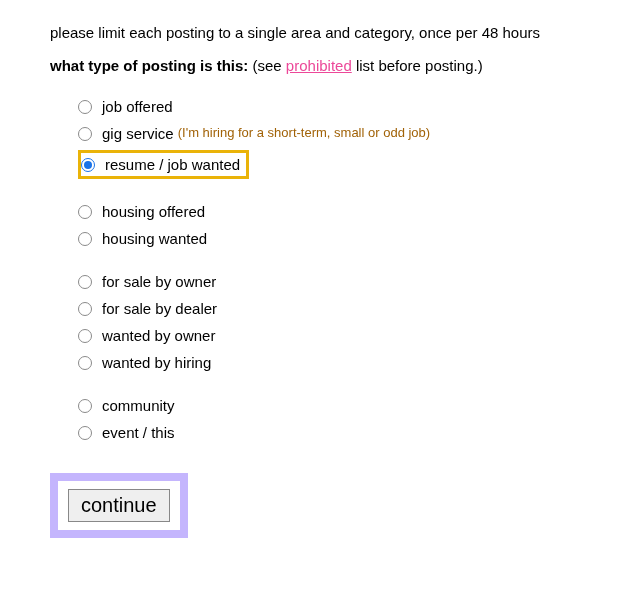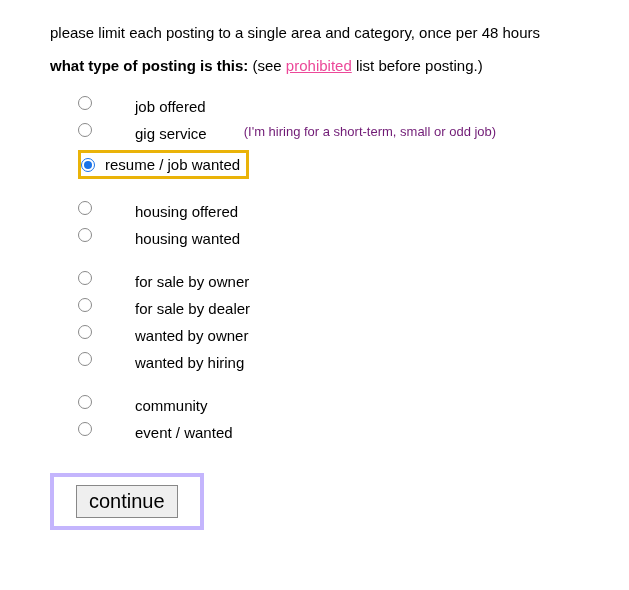--- a/index.html
+++ b/index.html
@@ -9,21 +9,21 @@
       color: #000;
       padding: 24px 50px;
       background: #fff;
     }
     .line1 { margin-bottom: 16px; }
     .line2 { margin-bottom: 22px; }
     .bold { font-weight: bold; }
     .link { color: #ec4899; text-decoration: underline; cursor: pointer; }
     .options { margin-left: 28px; }
     .group { margin-bottom: 22px; }
-    .opt { display: flex; margin-bottom: 6px; line-height: 1.4; gap: 33px; }
+    .opt { display: flex; align-items: center; margin-bottom: 6px; line-height: 1.4; }
     .radio {
       appearance: none;
       -webkit-appearance: none;
       width: 14px;
       height: 14px;
       border: 1px solid #8a8a8a;
       border-radius: 50%;
       margin-right: 10px;
       position: relative;
       cursor: pointer;
@@ -35,39 +35,39 @@
     }
     .radio:checked::after {
       content: '';
       position: absolute;
       top: 2px; left: 2px;
       width: 8px; height: 8px;
       border-radius: 50%;
       background: #1a73e8;
     }
     .opt-label { cursor: pointer; }
-    .note { font-size: 13px; color: #701a75; margin-left: 4px; }
+    .note { font-size: 13px; color: #a16207; margin-left: 4px; }
     .highlight-box {
       border: 3px solid #eab308;
       padding: 1px 6px 1px 0;
       display: inline-flex;
       align-items: center;
     }
     .continue-wrap { margin-top: 8px; display: inline-block; }
     .btn {
       font-family: Arial, Helvetica, sans-serif;
       font-size: 20px;
       padding: 4px 12px;
       background: #efefef;
       border: 1px solid #888;
       cursor: pointer;
     }
     .highlight-continue {
-      border: 4px solid #c4b5fd;
-      padding: 8px 22px;
+      border: 8px solid #c4b5fd;
+      padding: 8px 10px;
       display: inline-block;
     }
   </style>
 </head>
 <body>
 
 
 
 <p class="line1">please limit each posting to a single area and category, once per 48 hours</p>
 
@@ -121,21 +121,21 @@
         <span class="opt-label">wanted by hiring</span>
       </label>
     </div>
     <div class="group">
       <label class="opt">
         <input type="radio" name="posting-type" class="radio" style="">
         <span class="opt-label">community</span>
       </label>
       <label class="opt">
         <input type="radio" name="posting-type" class="radio" style="">
-        <span class="opt-label">event / wanted</span>
+        <span class="opt-label">event / this</span>
       </label>
     </div>
   </div>
 
 <div class="continue-wrap">
   <span class="highlight-continue">
     <button class="btn">continue</button>
   </span>
 </div>
 

